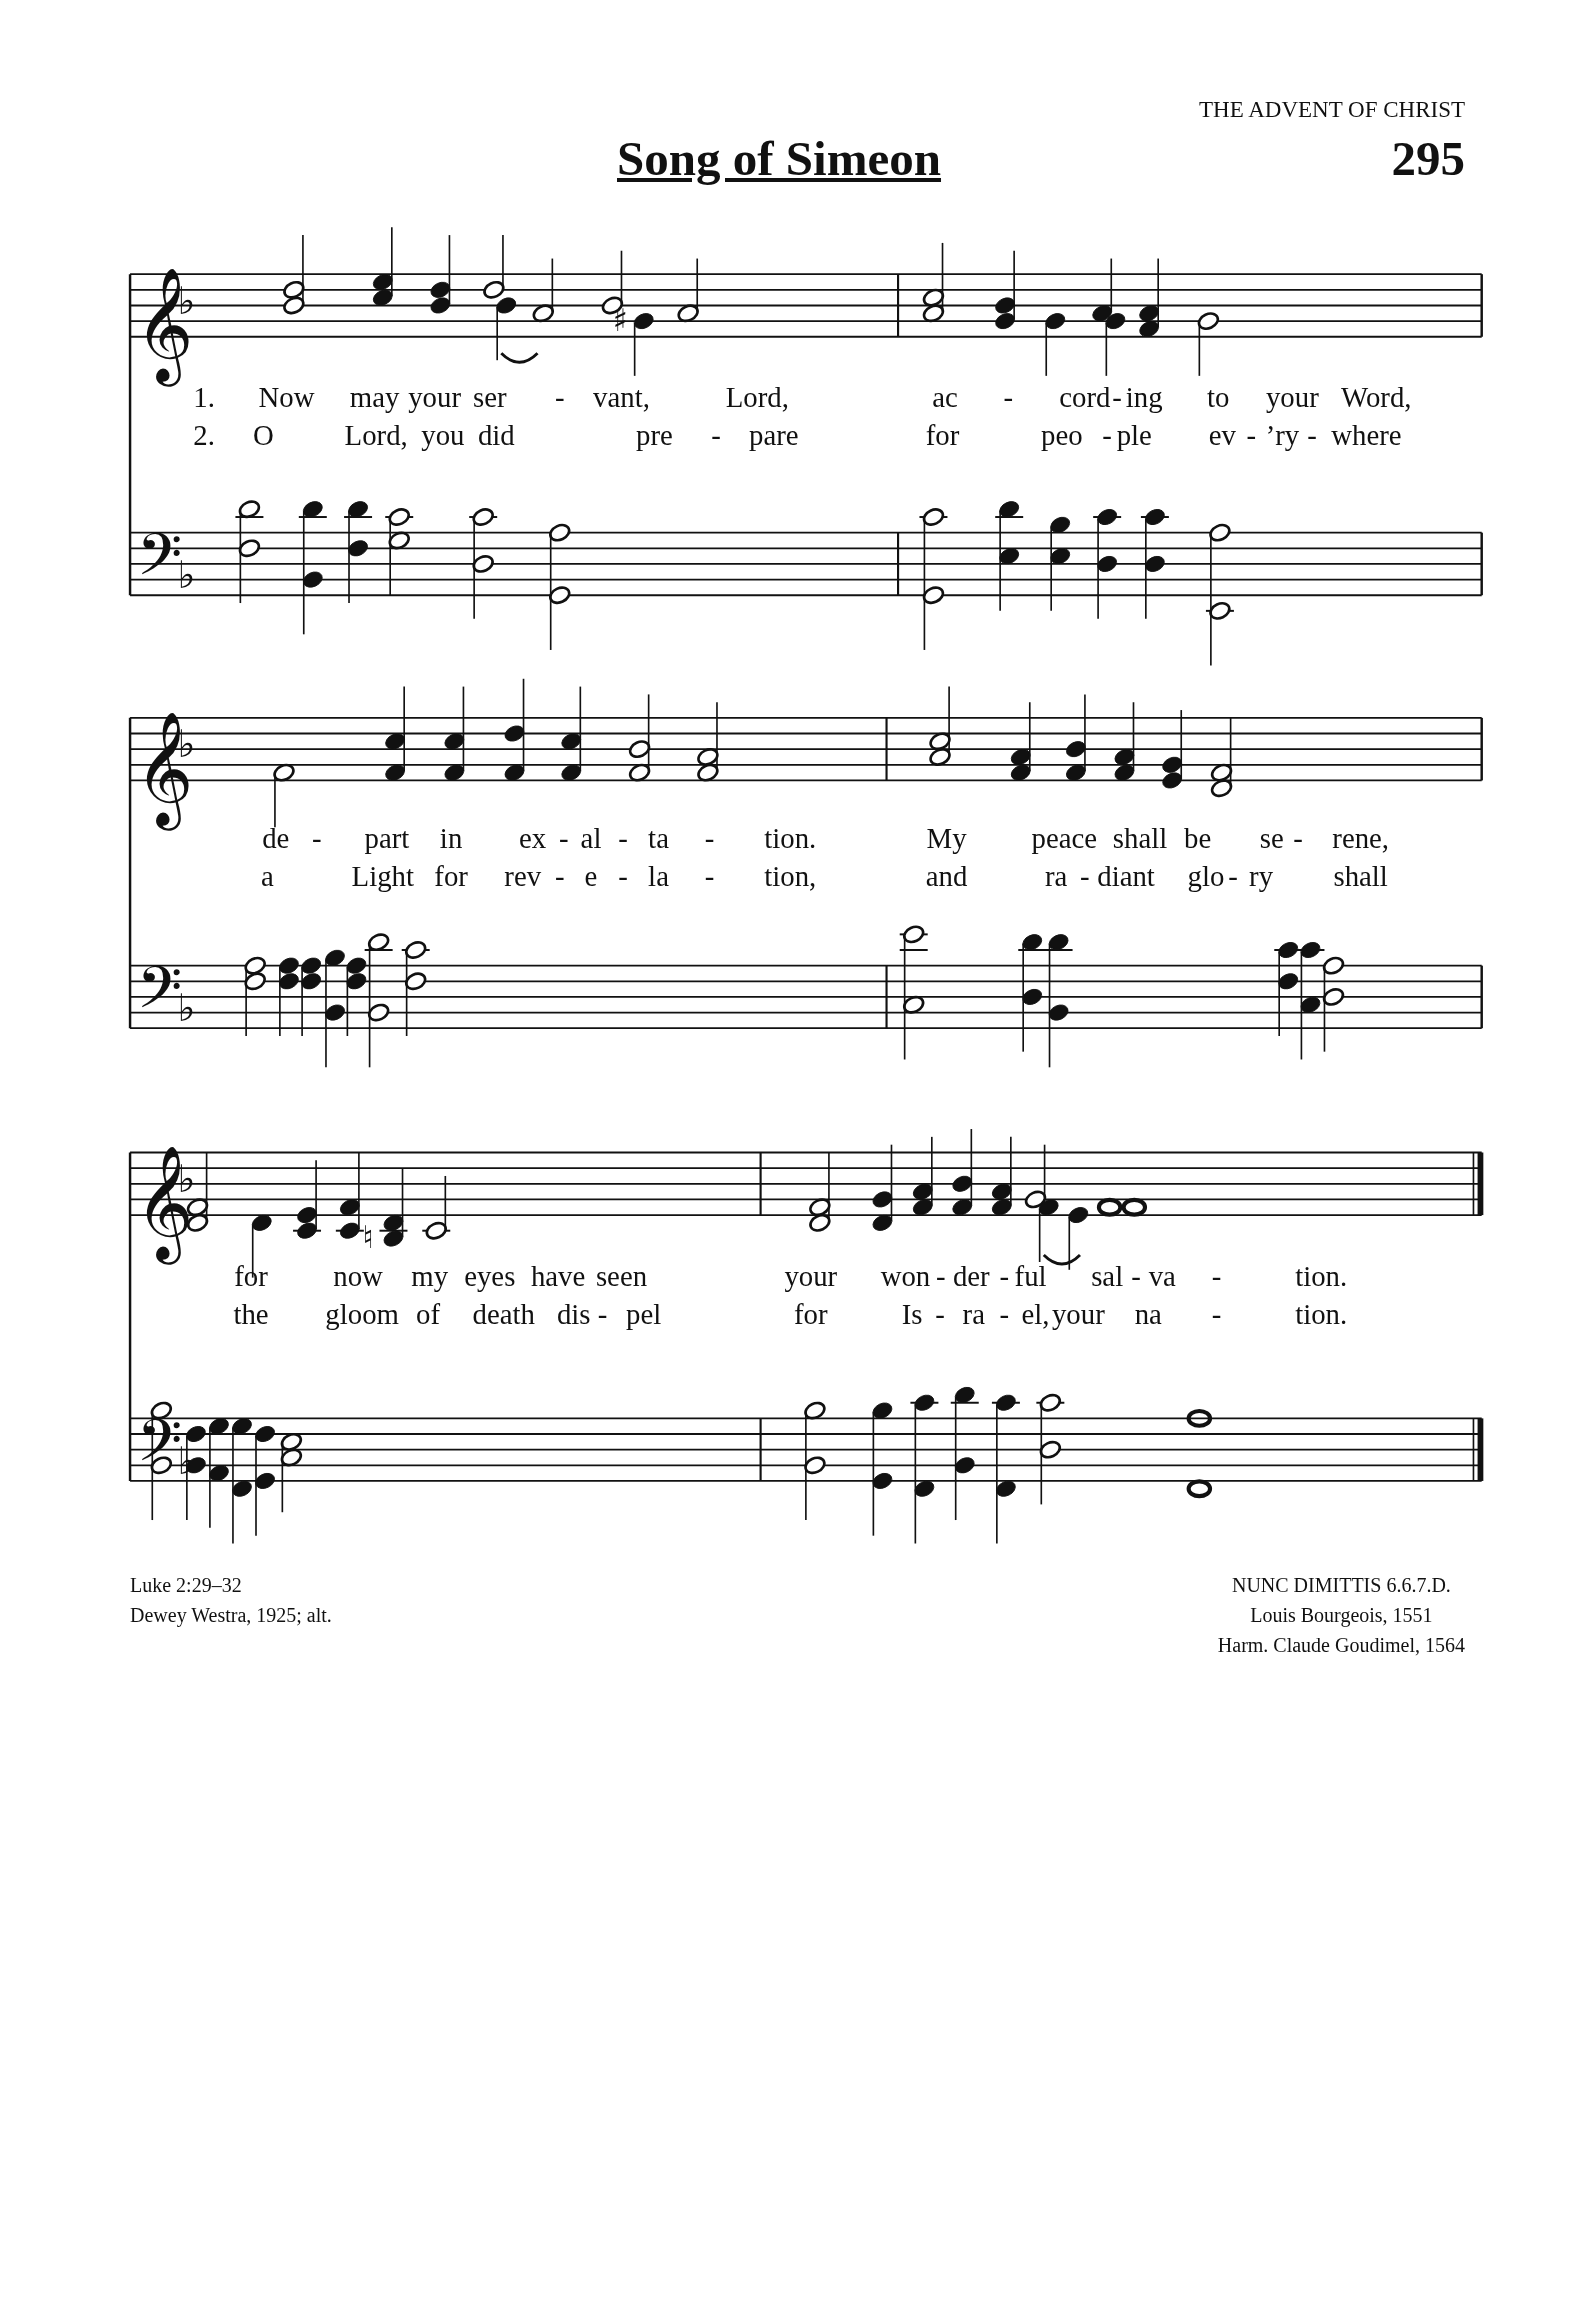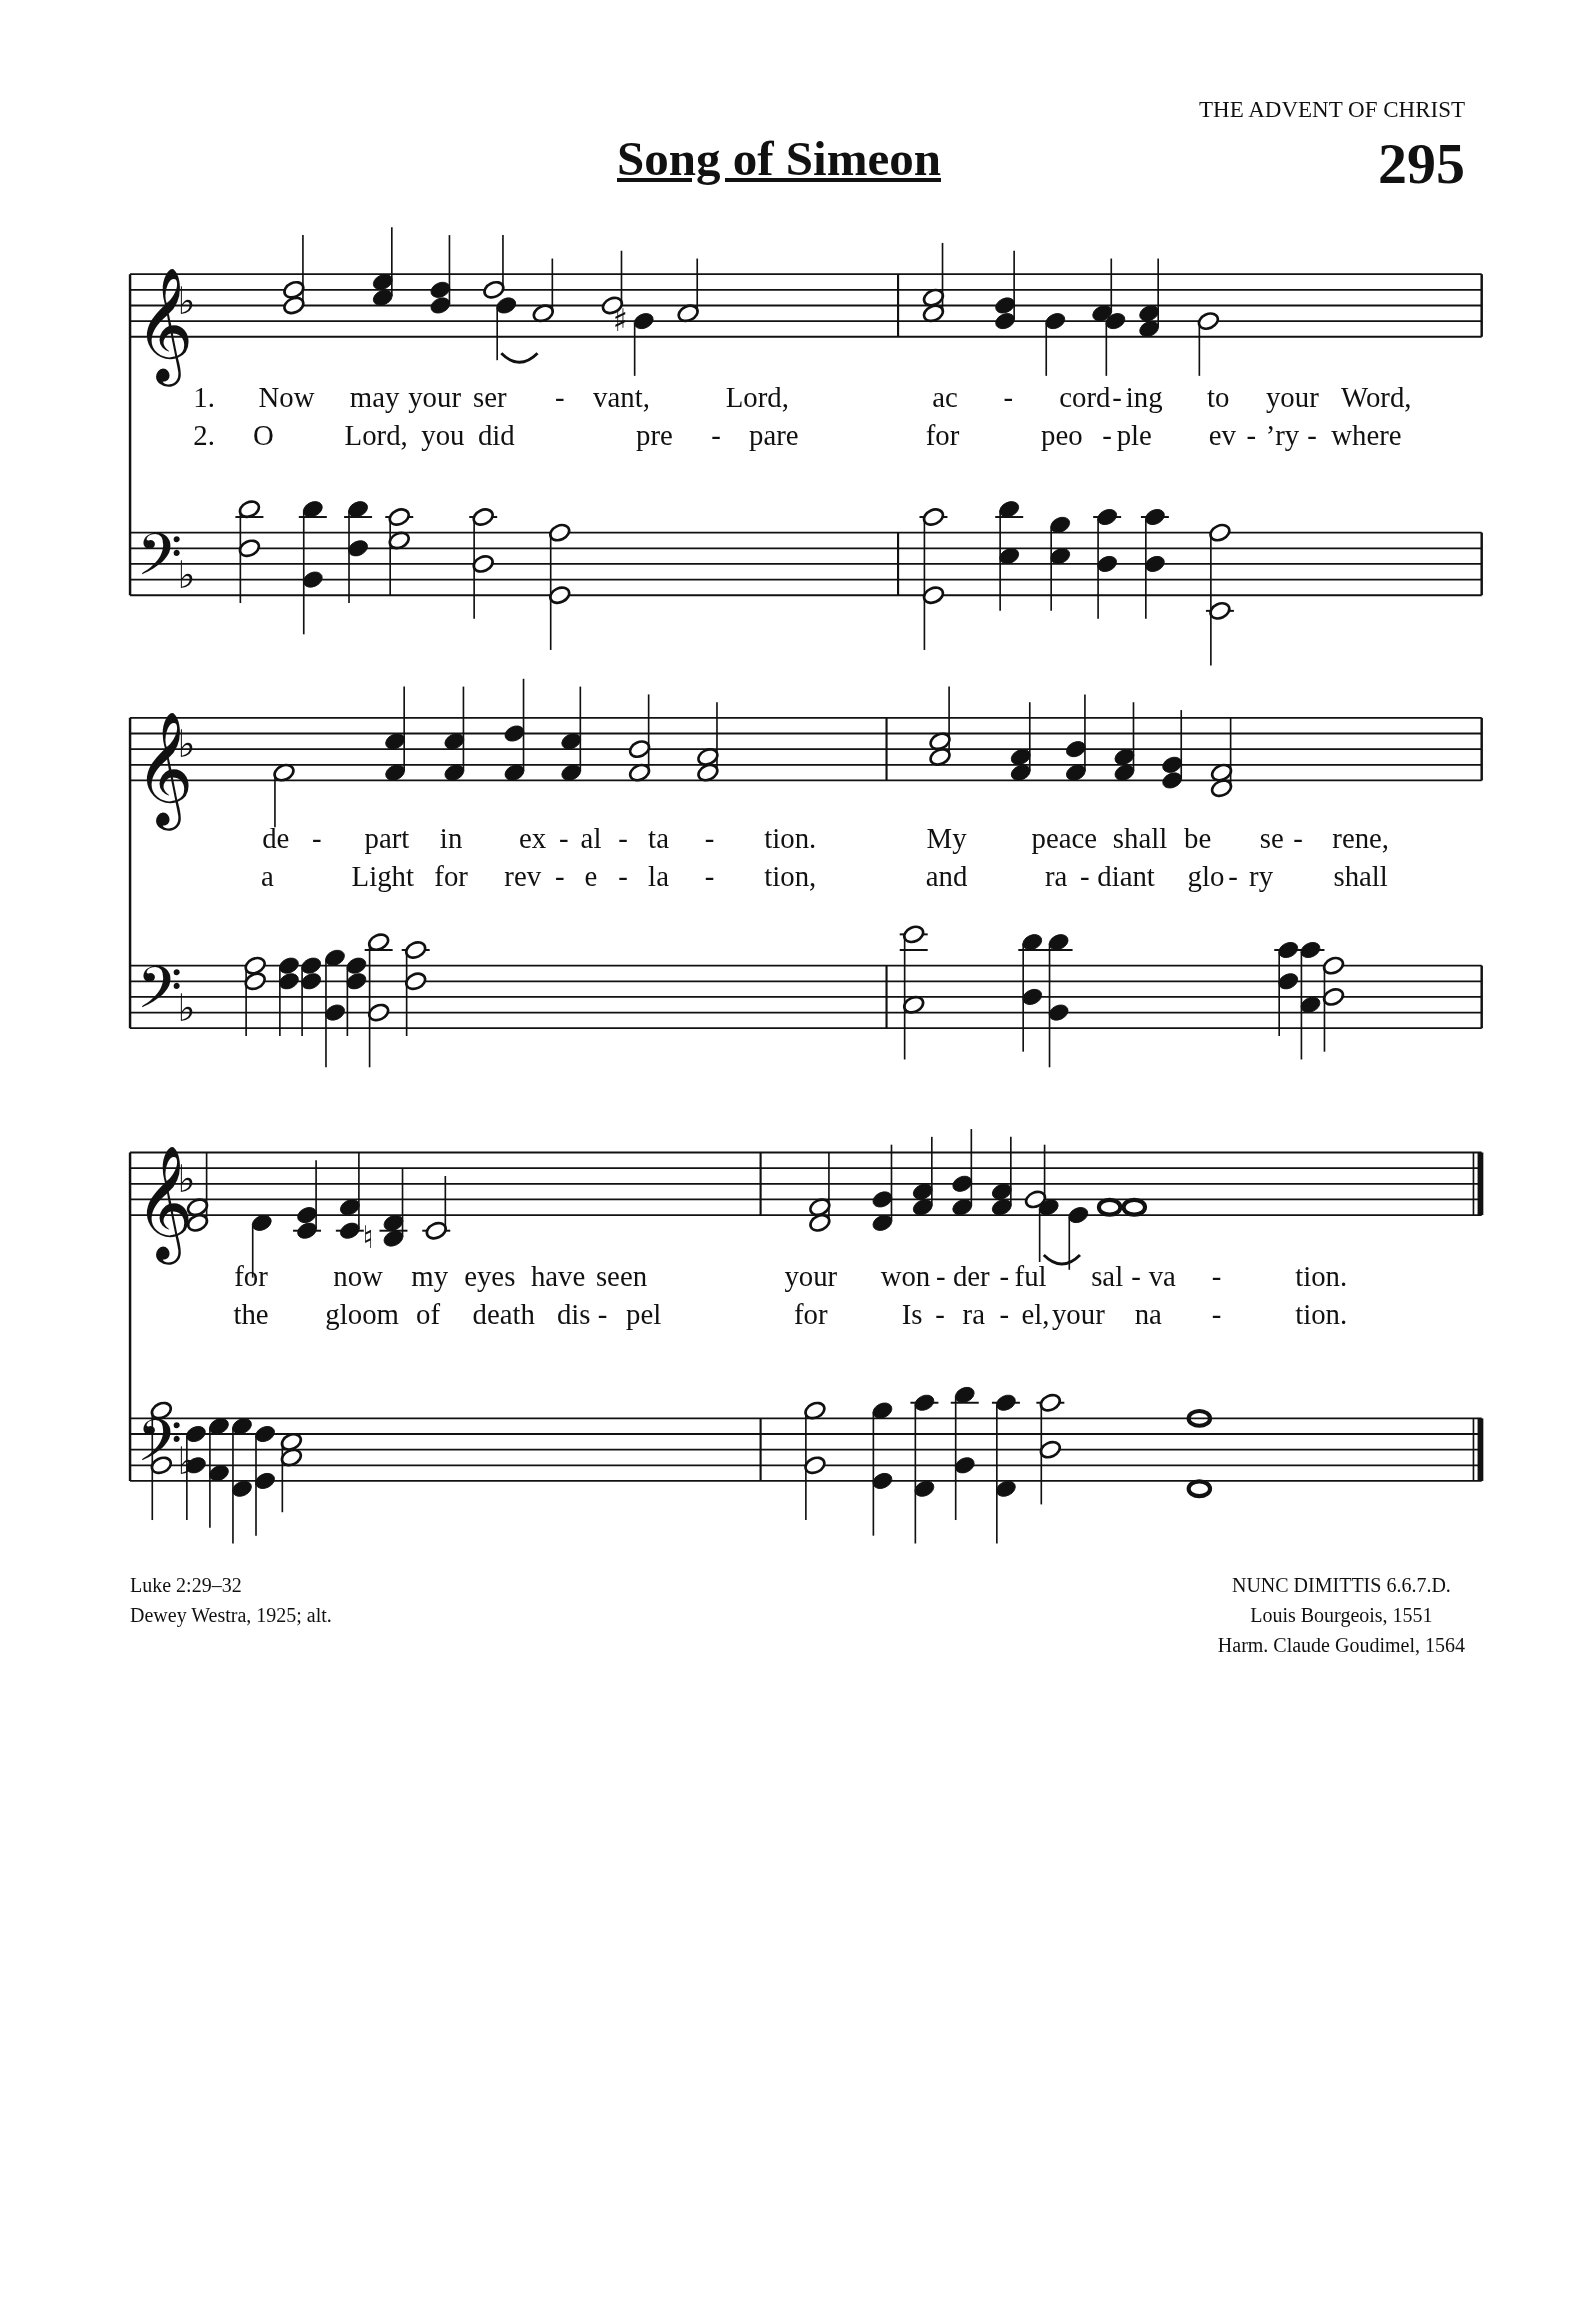--- a/index.html
+++ b/index.html
@@ -1,20 +1,20 @@
 <!DOCTYPE html>
 <html style="font-size:13px"><head>
 <meta charset="utf-8">
 <style>
   html, body { margin:0; padding:0; background:#ffffff; }
   body { width:1578px; height:2319px; position:relative; overflow:hidden;
          font-family:"Liberation Serif", "DejaVu Serif", serif; color:#111; }
   .section-title { position:absolute; right:113px; top:79px; font-size:23px; letter-spacing:0;margin-top:18px; }
   .hymn-title { position:absolute; left:617px; top:130px; font-size:49px; font-weight:bold;text-decoration:underline; }
-  .hymn-number { position:absolute; right:113px; top:130px; font-size:58px; font-weight:bold;margin-left:16px; }
+  .hymn-number { position:absolute; right:113px; top:130px; font-size:49px; font-weight:bold;margin-left:16px; }
   #score { position:absolute; left:0; top:0; }
   .lyric { font-family:"Liberation Serif", serif; font-size:35px; fill:#111; }
   .credits { position:absolute; top:1570px; font-size:20px; line-height:30px; }
   .credits.left { left:130px; }
   .credits.right { right:113px; text-align:center; }
   .credits div { white-space:nowrap; }
 </style>
 </head>
 <body>
 

